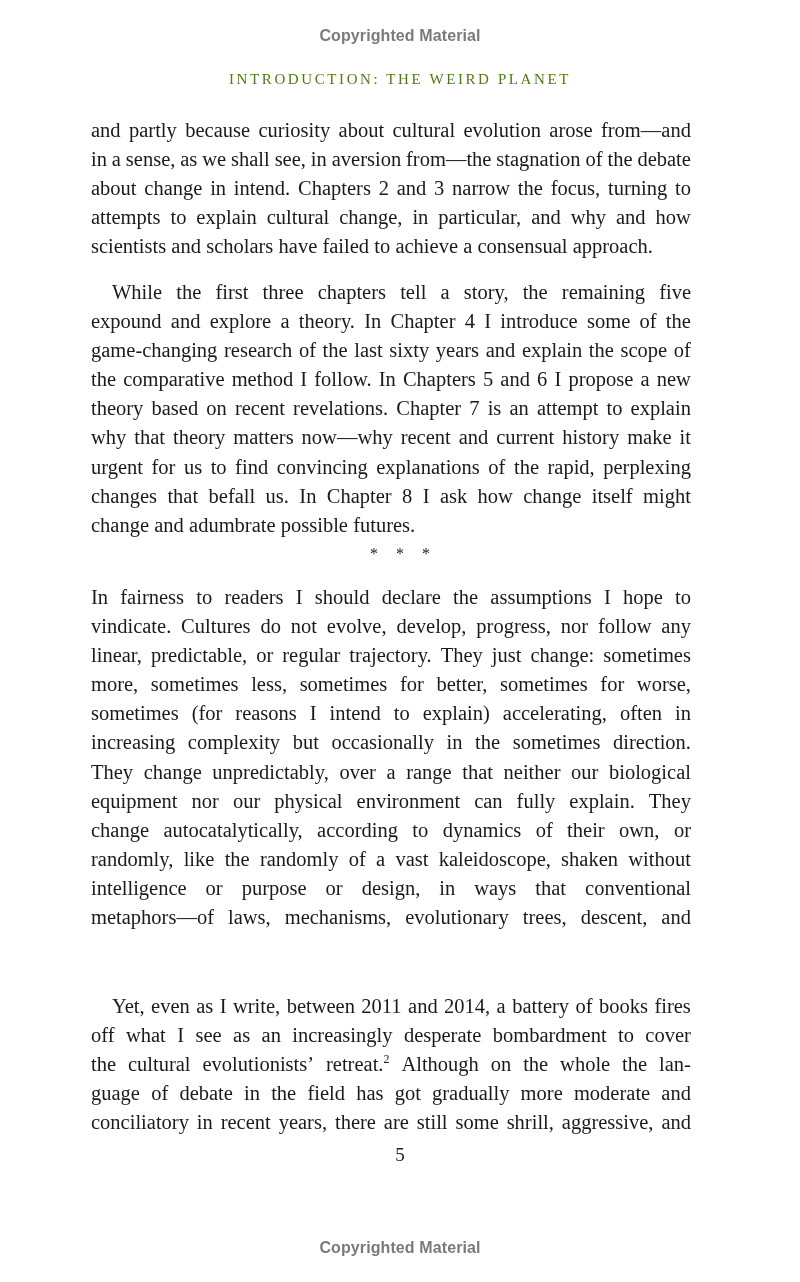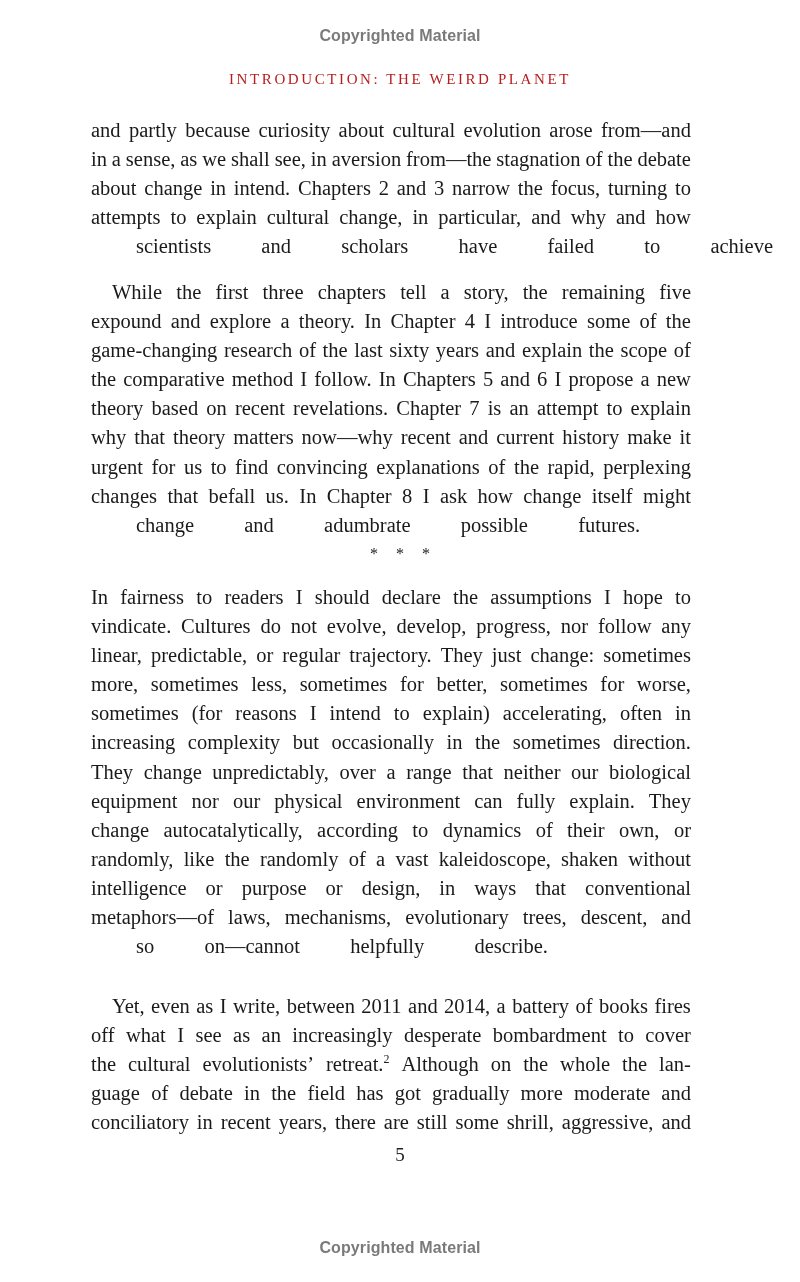--- a/index.html
+++ b/index.html
@@ -30,40 +30,40 @@
     .watermark.bottom { top: 1239px; }
 
     .running-head {
       position: absolute;
       top: 71px;
       left: 0;
       width: 800px;
       text-align: center;
       font-size: 15px;
       letter-spacing: 2.6px;
-      color: #b91c1c;
+      color: #4d7c0f;
     }
 
     .text-block {
       position: absolute;
       left: 91px;
       width: 600px;
     }
     
     .jline {
       display: flex;
       justify-content: space-between;
       height: 29.1px;
       line-height: 29.1px;
       font-size: 20.5px;
       white-space: nowrap;
     }
     .jline.indent { padding-left: 21px; margin-top: 16px; }
     .jline.last { justify-content: flex-start; }
-    .jline.last span.w { margin-right: 5.2px; margin-left: 45px; }
+    .jline.last span.w { margin-right: 5.2px; }
 
     .p1 { top: 116px; }
     .p2 { top: 262px; }
     .p3 { top: 583px; }
     .p4 { top: 976px; }
 
     .ornament {
       position: absolute;
       top: 545px;
       left: 0;
@@ -421,26 +421,20 @@
     </div>
     <div class="jline">
       <span class="w">metaphors—of</span>
       <span class="w">laws,</span>
       <span class="w">mechanisms,</span>
       <span class="w">evolutionary</span>
       <span class="w">trees,</span>
       <span class="w">descent,</span>
       <span class="w">and</span>
     </div>
-    <div class="jline last">
-      <span class="w">so</span>
-      <span class="w">on—cannot</span>
-      <span class="w">helpfully</span>
-      <span class="w">describe.</span>
-    </div>
   </div>
 <div class="text-block p4">
     <div class="jline indent">
       <span class="w">Yet,</span>
       <span class="w">even</span>
       <span class="w">as</span>
       <span class="w">I</span>
       <span class="w">write,</span>
       <span class="w">between</span>
       <span class="w">2011</span>

